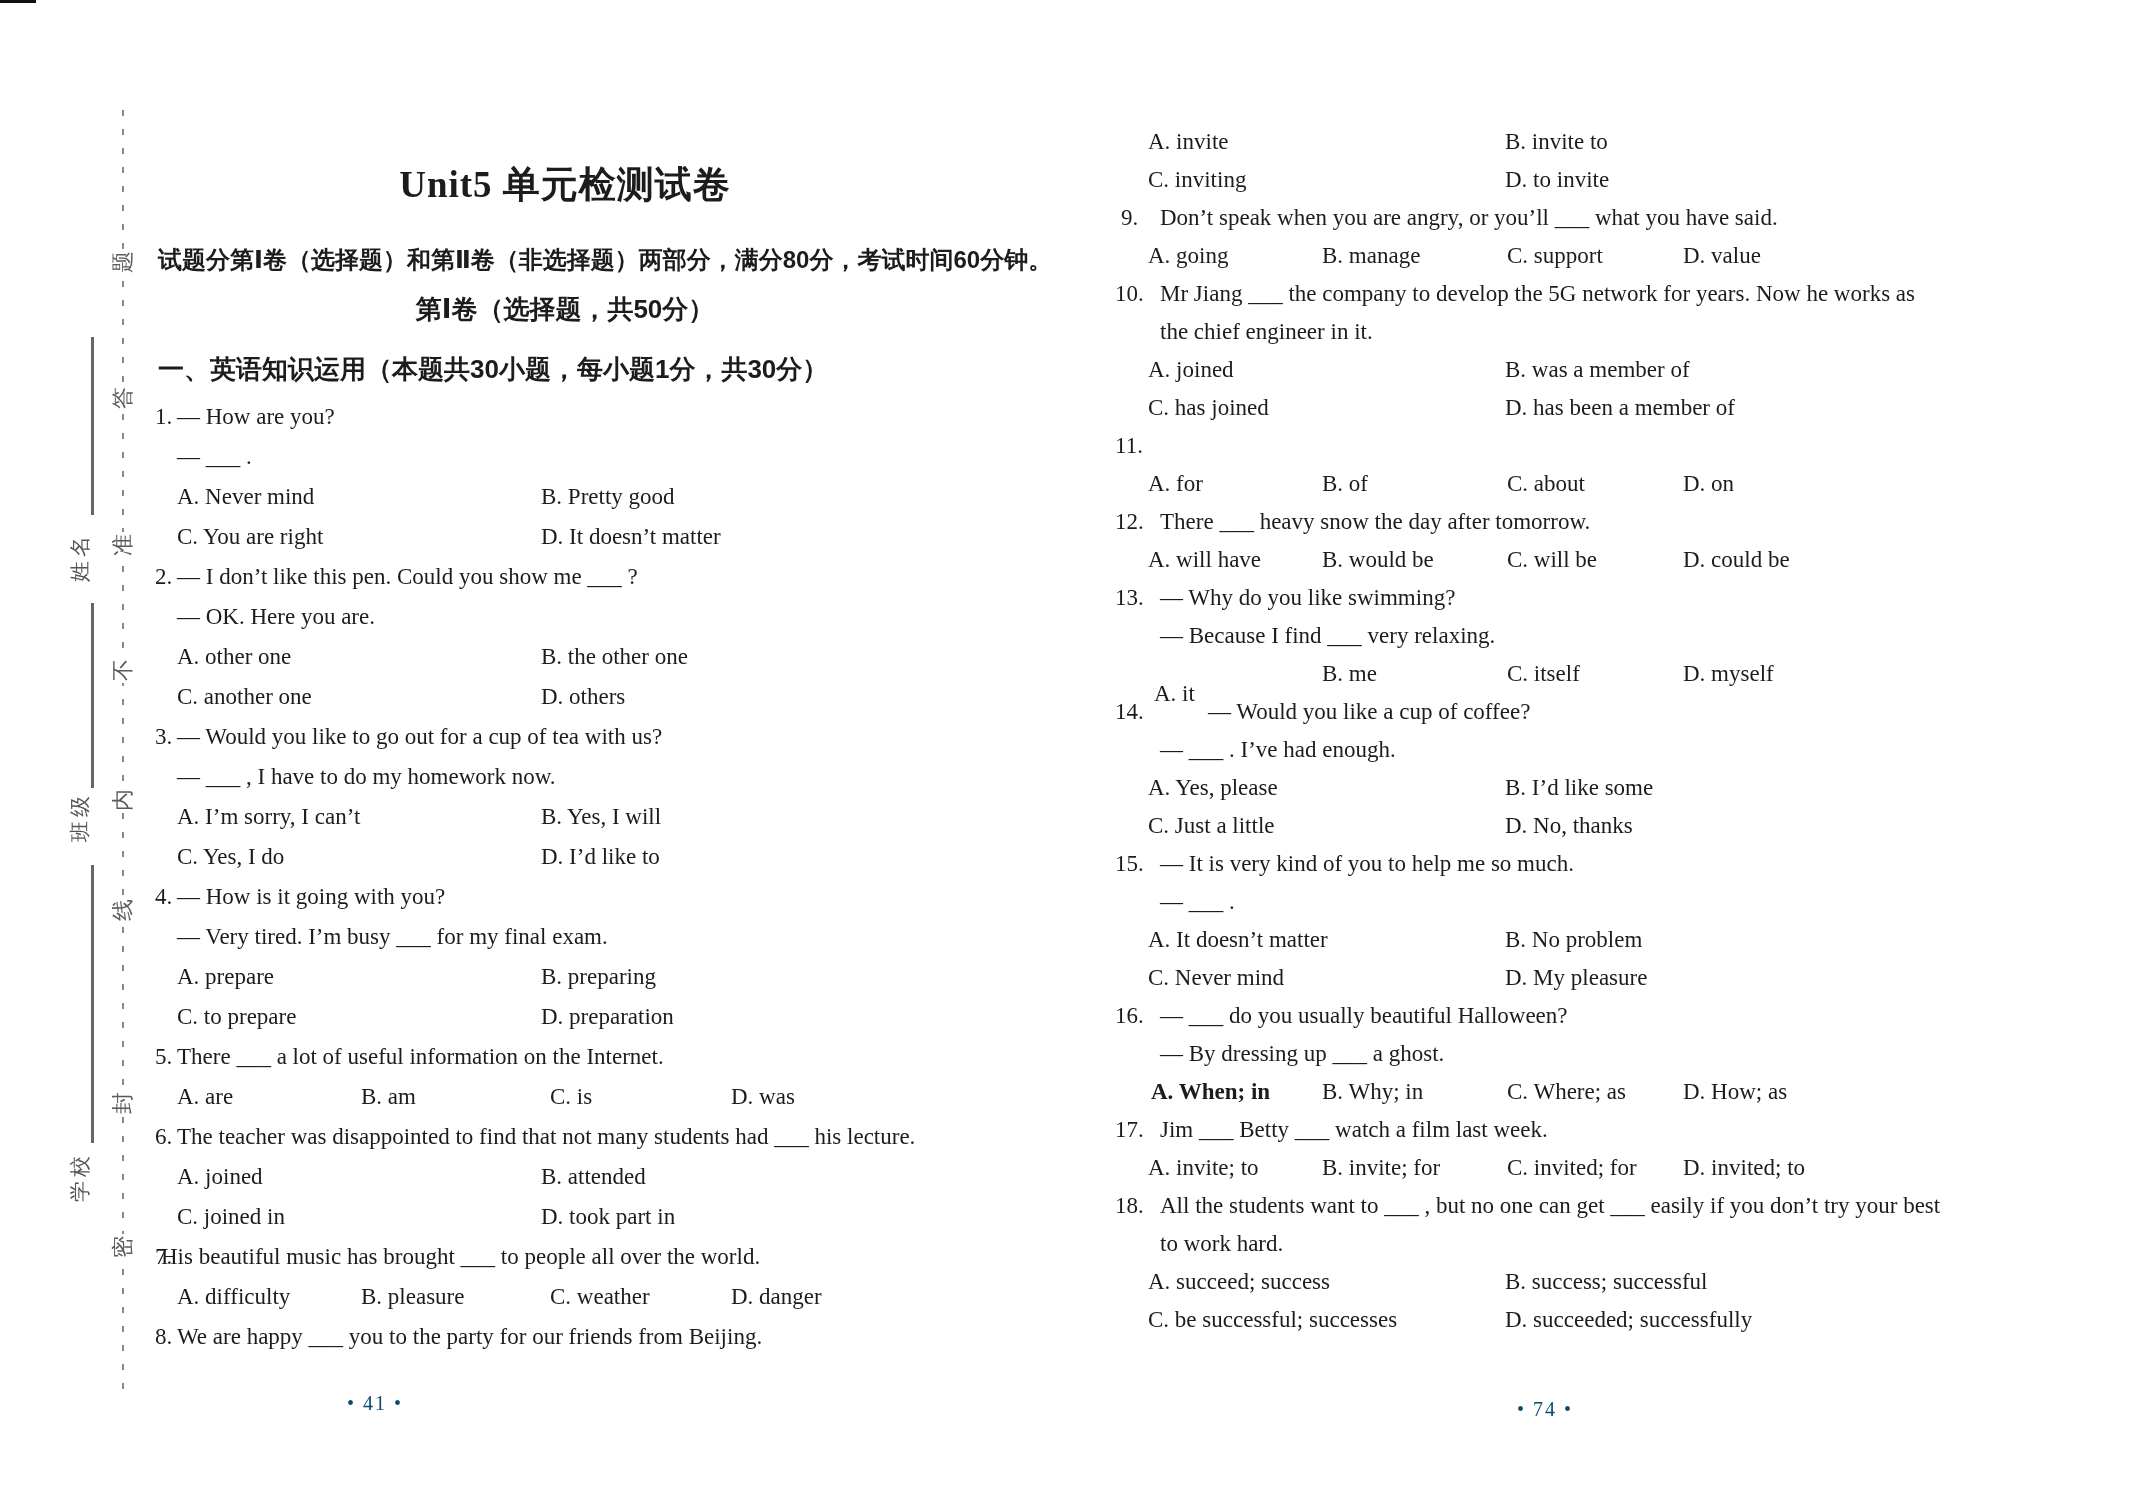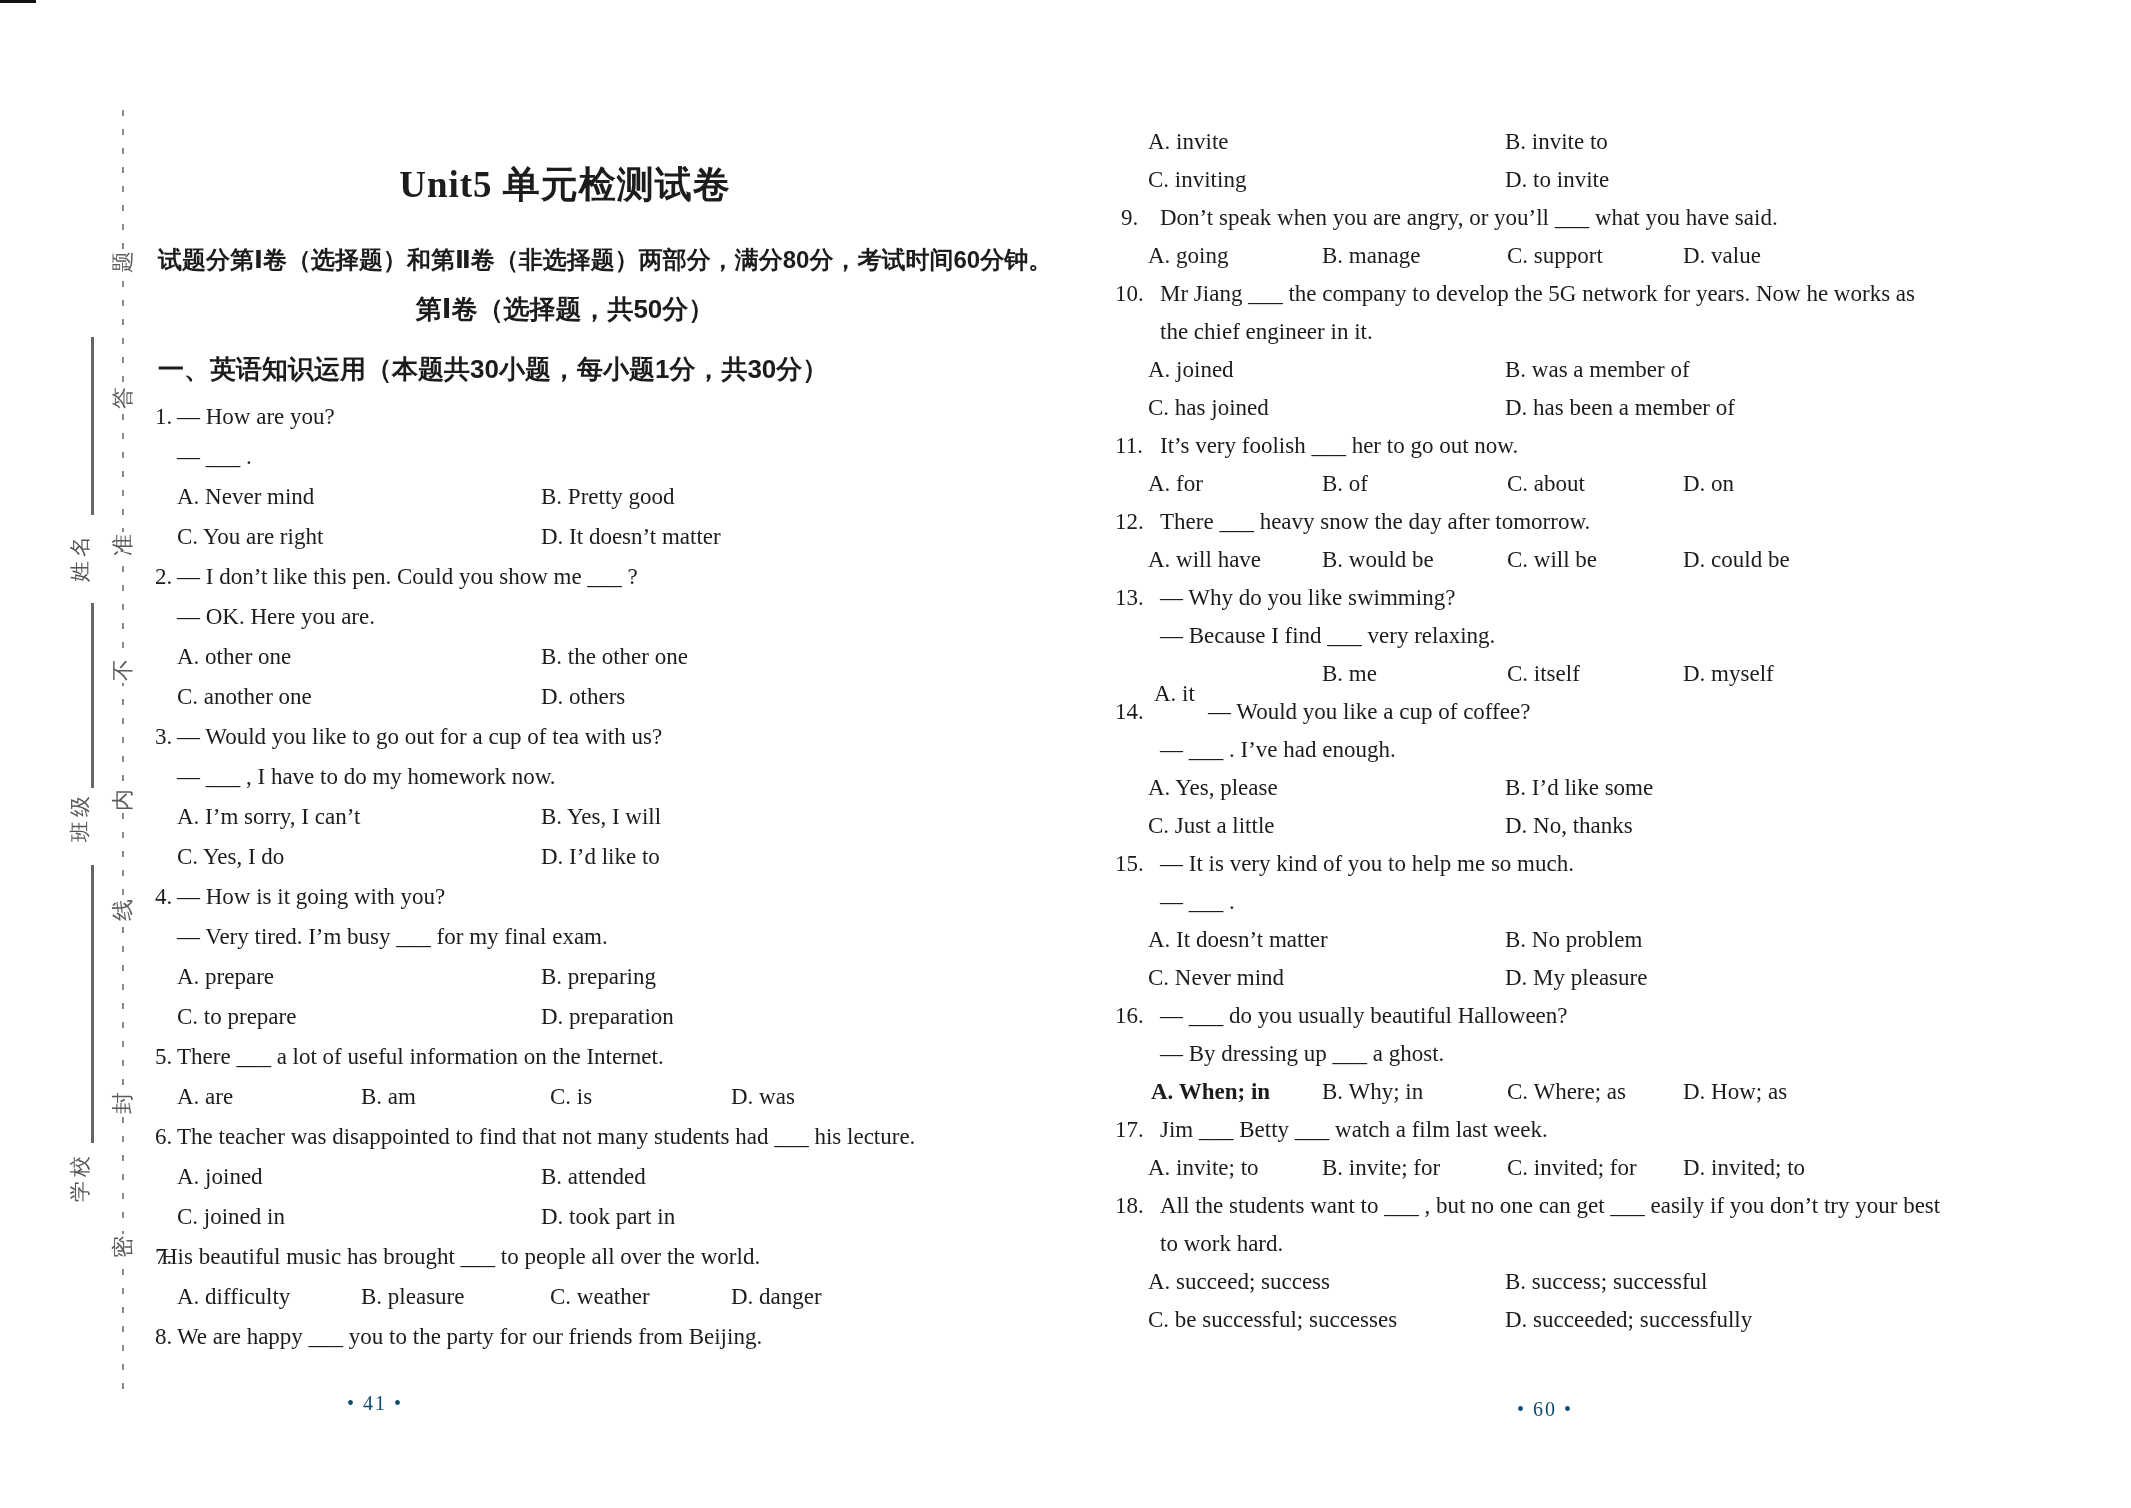--- a/index.html
+++ b/index.html
@@ -225,21 +225,20 @@
       <div class="q-row">
         <span style="left: 33px;">A. joined</span>
         <span style="left: 390px;">B. was a member of</span>
       </div>
       <div class="q-row">
         <span style="left: 33px;">C. has joined</span>
         <span style="left: 390px;">D. has been a member of</span>
       </div>
       <div class="q-row">
         <span style="left: 0px;">11.</span>
-        <span style="left: 45px;">It’s very foolish ___ her to go out now.</span>
       </div>
       <div class="q-row">
         <span style="left: 33px;">A. for</span>
         <span style="left: 207px;">B. of</span>
         <span style="left: 392px;">C. about</span>
         <span style="left: 568px;">D. on</span>
       </div>
       <div class="q-row">
         <span style="left: 0px;">12.</span>
         <span style="left: 45px;">There ___ heavy snow the day after tomorrow.</span>
@@ -328,13 +327,13 @@
         <span style="left: 390px;">B. success; successful</span>
       </div>
       <div class="q-row">
         <span style="left: 33px;">C. be successful; successes</span>
         <span style="left: 390px;">D. succeeded; successfully</span>
       </div>
     </div>
 </div>
 
 <div class="page-number" id="page-number-left">• 41 •</div>
-<div class="page-number" id="page-number-right">• 60 •</div>
+<div class="page-number" id="page-number-right">• 74 •</div>
 
 </body></html>

